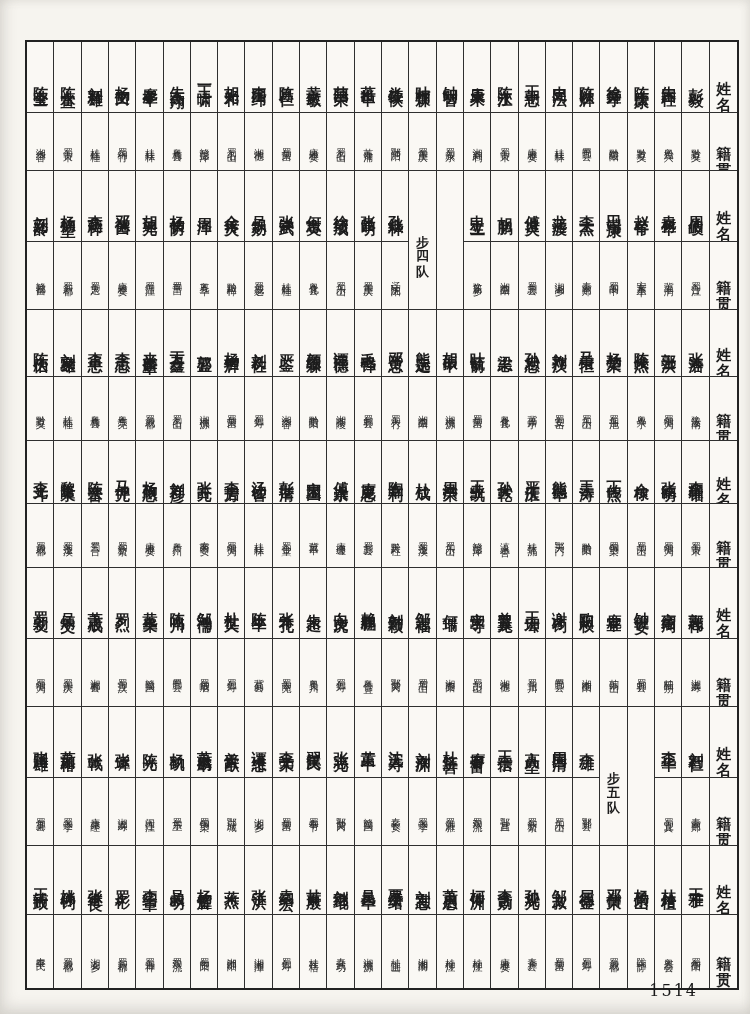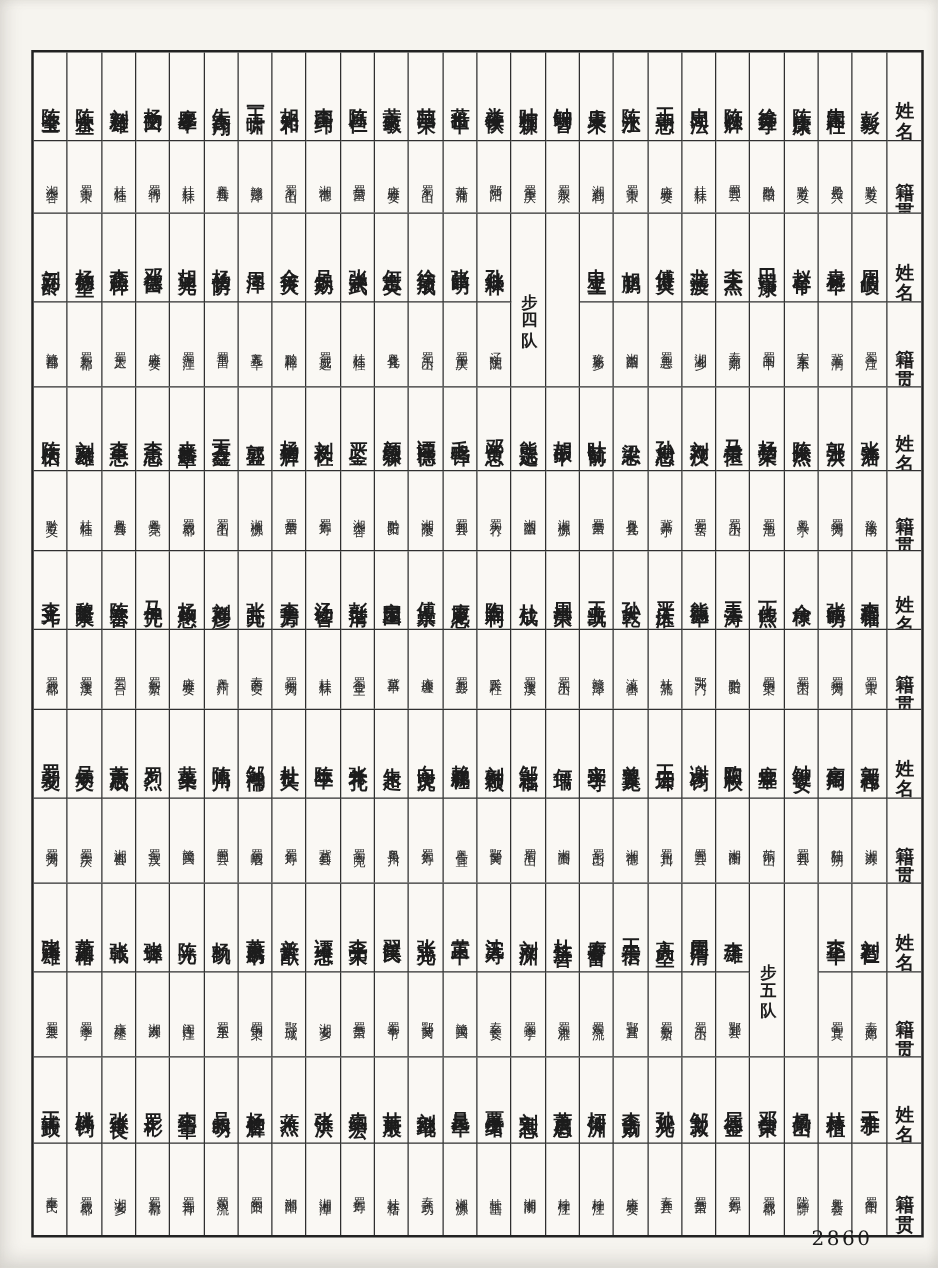--- a/index.html
+++ b/index.html
@@ -1141,13 +1141,13 @@
       </div>
       <div class="cell name-cell last-col" style="grid-area: 1 / 26;">
         <span class="vtext hdr">姓名</span>
       </div>
       <div class="cell place-cell last-col" style="grid-area: 2 / 26;">
         <span class="vtext hdr">籍贯</span>
       </div>
     </div>
   </div>
 
-<div class="page-number">2860</div>
+<div class="page-number">1514</div>
 
 </body></html>

